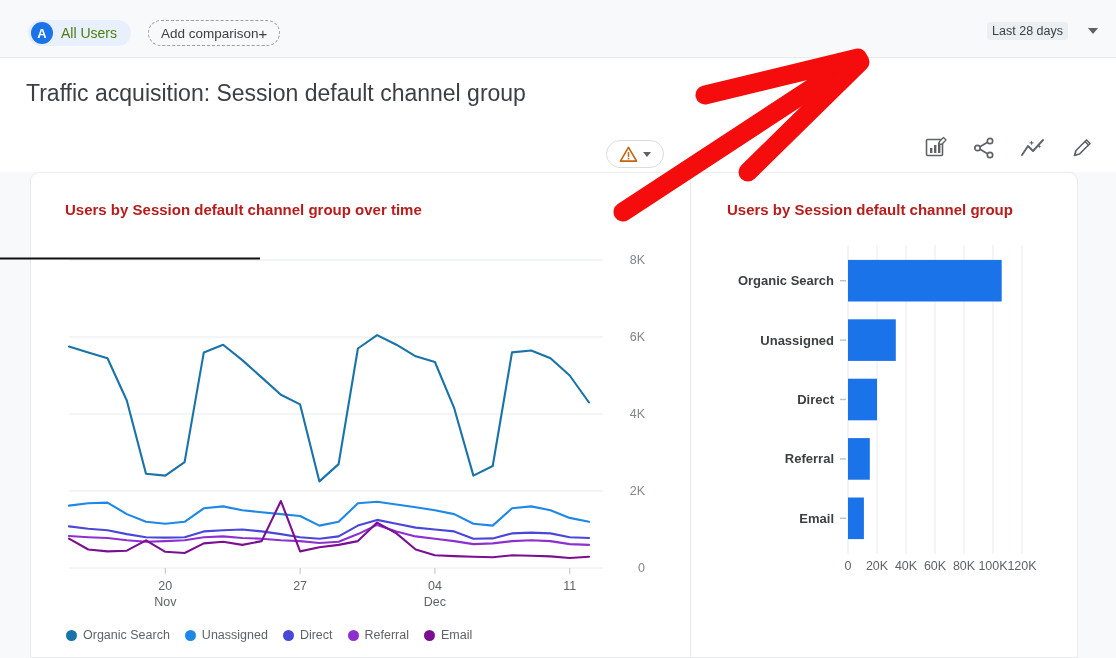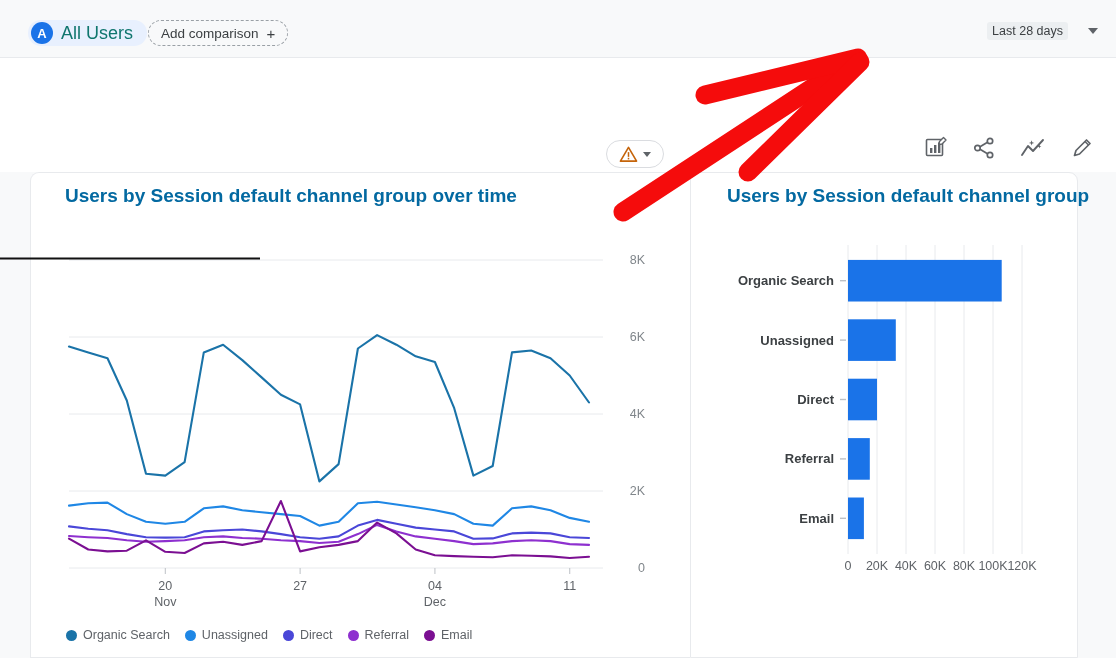--- a/index.html
+++ b/index.html
@@ -20,24 +20,24 @@
   .allusers-chip {
     position: absolute; left: 28px; top: 20px; height: 26px;
     display: flex; align-items: center; gap: 8px;
     background: #e8f0fe; border-radius: 13px; padding: 0 14px 0 3px;
   }
   .avatar {
     width: 22px; height: 22px; border-radius: 50%;
     background: #1a73e8; color: #fff; font-size: 13px; font-weight: bold;
     display: flex; align-items: center; justify-content: center;
   }
-  .allusers-label { font-size: 18px; color: #0f766e; }
+  .allusers-label { font-size: 14px; color: #4d7c0f; }
   .addcomp-chip {
     position: absolute; left: 148px; top: 20px; height: 26px;
-    display: flex; align-items: center; gap: 8px;
+    display: flex; align-items: center; 
     border: 1px dashed #9aa0a6; border-radius: 13px; padding: 0 12px;
     box-sizing: border-box;
   }
   .addcomp-label { font-size: 13.5px; color: #3c4043; font-weight: 500; }
   .plus-ic { font-size: 15px; color: #3c4043; line-height: 1; }
 
   .daterange-wrap {
     position: absolute; right: 18px; top: 22px;
     display: flex; align-items: center; gap: 20px;
   }
@@ -90,22 +90,22 @@
     background: #f8f9fa;
   }
   .card {
     position: absolute; top: 0; background: #fff;
     border: 1px solid #e8eaed; border-radius: 9px 9px 0 0;
     box-sizing: border-box;
   }
   #card-left  { left: 30px;  width: 660px;  height: 486px; border-right: none; border-radius: 9px 0 0 0;}
   #card-right { left: 690px; width: 388px;  height: 486px; border-radius: 0 9px 0 0;}
   .card-title {
-    position: absolute; left: 34px; top: 12px;
-    font-size: 19px; color: #0369a1; font-weight: bold; white-space: nowrap;
+    position: absolute; left: 34px; top: 28px;
+    font-size: 15px; color: #b91c1c; font-weight: bold; white-space: nowrap;
   }
   #card-right .card-title { left: 36px; }
 
   .axis-lbl { font-size: 12.5px; fill: #80868b; font-family: "Liberation Sans", sans-serif; }
   .axis-lbl-b { font-size: 12.5px; fill: #5f6368; font-family: "Liberation Sans", sans-serif; }
   .cat-lbl { font-size: 13px; fill: #3c4043; font-weight: bold; font-family: "Liberation Sans", sans-serif; }
 
   .legend {
     position: absolute; left: 66px; top: 628px;
     display: flex; align-items: center; gap: 15px;
@@ -134,20 +134,21 @@
       <span class="plus-ic">+</span>
     </div>
 
     <div class="daterange-wrap">
       <span class="last28">Last 28 days</span>
       <span class="caret-dn"></span>
     </div>
   </div>
 
   <div class="titlebar">
+    <div class="page-title">Traffic acquisition: Session default channel group</div>
 
     <div class="warn-pill">
       <svg width="19" height="18" viewBox="0 0 20 18">
         <path d="M10 2 L18.5 16.5 L1.5 16.5 Z" fill="none" stroke="#c5640a" stroke-width="1.7" stroke-linejoin="round"></path>
         <rect x="9.2" y="7" width="1.6" height="5" fill="#c5640a"></rect>
         <rect x="9.2" y="13" width="1.6" height="1.7" fill="#c5640a"></rect>
       </svg>
       <span class="caret-sm"></span>
     </div>
 

